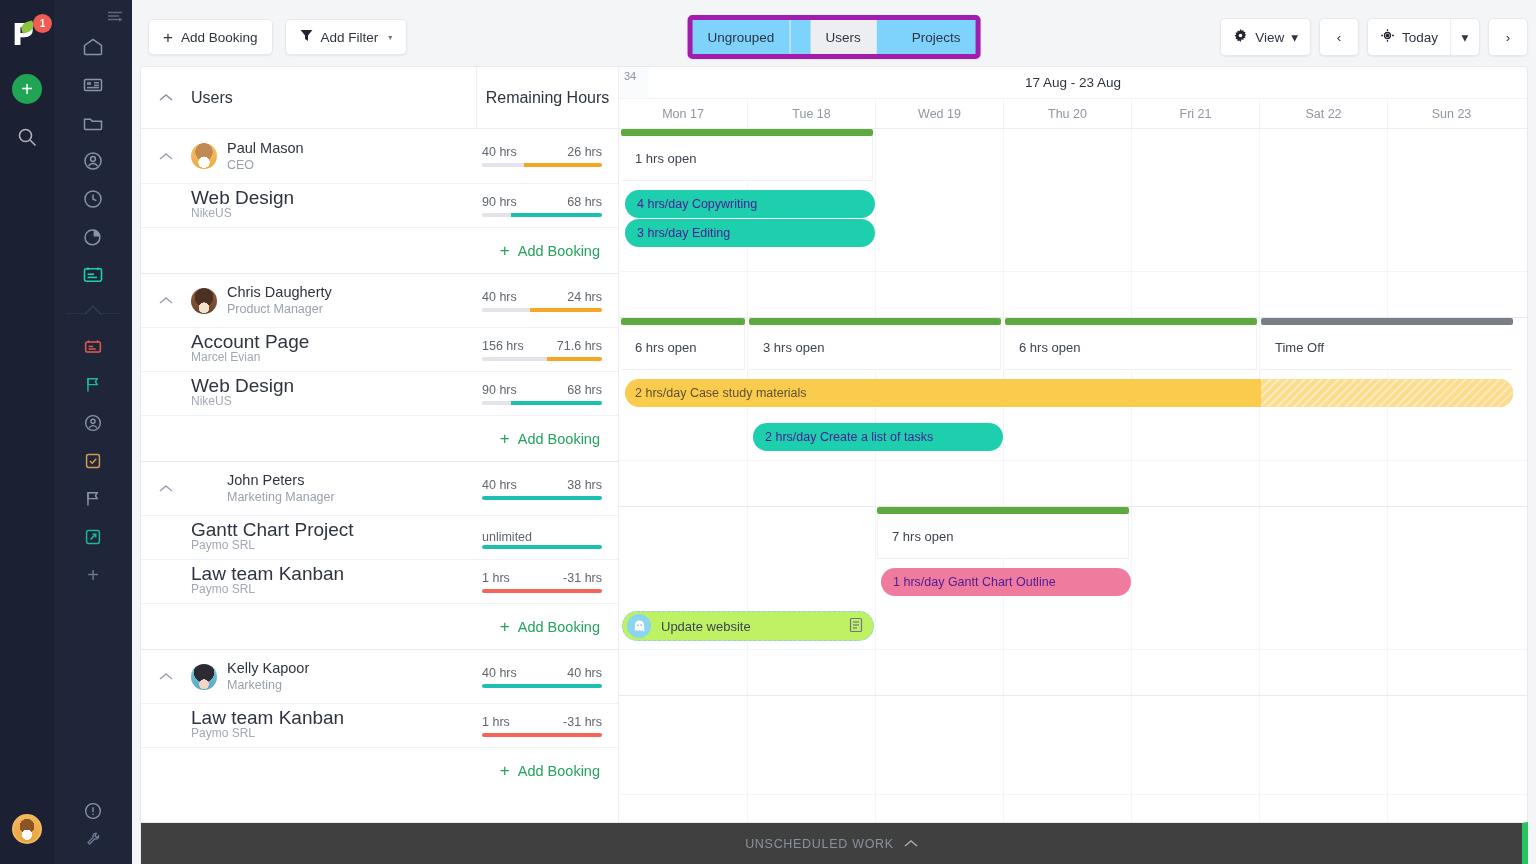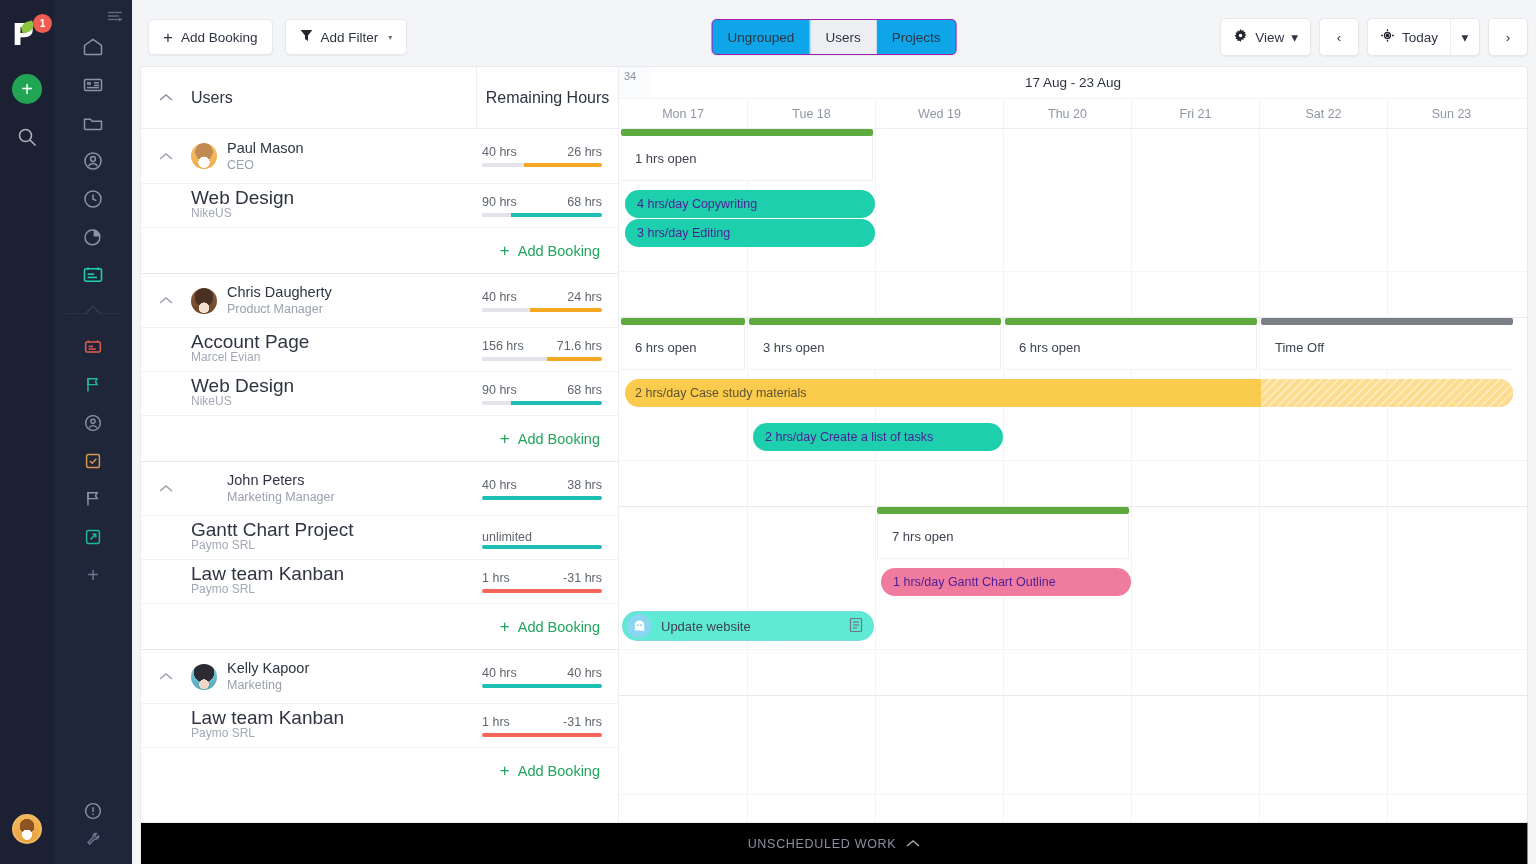--- a/index.html
+++ b/index.html
@@ -95,22 +95,22 @@
     height:36px; padding:0 14px; display:inline-flex; align-items:center; gap:8px;
     font-size:13.5px; color:#2f3441; cursor:pointer;
     box-shadow:0 1px 2px rgba(20,25,40,.06);
   }
   .btn .plus { font-size:17px; font-weight:500; line-height:1; }
   .btn .caret { font-size:8px; color:#6c7487; margin-left:2px; }
   .toolbar-left { display:flex; gap:12px; }
 
   .seg {
     position:absolute; left:50%; transform:translateX(-50%);
-    display:flex; background:#0ea5e9; border-radius:5px; overflow:hidden;
-    border:1px solid #a21caf; box-shadow:0 1px 2px rgba(20,25,40,.06);
+    display:flex; background:#7dd3fc; border-radius:5px; overflow:hidden;
+    border:5px solid #a21caf; box-shadow:0 1px 2px rgba(20,25,40,.06);gap:20px;
   }
   .seg div {
     padding:0 15px; height:34px; display:flex; align-items:center;
     font-size:13.5px; color:#2f3441; cursor:pointer; border-right:1px solid #eceef3;
   }
   .seg div:last-child{ border-right:none; }
   .seg div.on { background:#eceef2; }
 
   .toolbar-right { position:absolute; right:0; display:flex; gap:8px; align-items:center; }
   .grp { display:flex; background:#fff; border:1px solid #e6e8ee; border-radius:5px; overflow:hidden;
@@ -214,34 +214,34 @@
     background:#fcdc8f;
     background-image:repeating-linear-gradient(135deg,rgba(255,255,255,.38) 0 2px,transparent 2px 6px);
   }
   .pill-label { position:relative; z-index:2; }
   .tl-spacer { height:46px; position:relative; }
   .tl-sep { border-top:1px solid #e7e9ee; }
   .tl-sub-sep { border-top:1px solid #f4f5f7; }
 
   .ghost {
     position:absolute; top:6px; height:30px; border-radius:15px;
-    background:#5eead4; border:1px dashed #8ecfe8;
+    background:#bef264; border:1px dashed #8ecfe8;
     display:flex; align-items:center; gap:10px; padding:0 10px 0 4px;
     font-size:13px; color:#3d4350;
   }
   .ghost .gav {
     width:24px; height:24px; border-radius:50%; background:#8ad5ef;
     display:flex; align-items:center; justify-content:center; flex:0 0 24px;
   }
   .ghost .gdoc { margin-left:auto; color:#6f7684; }
 
   
   .footer {
-    height:42px; flex:0 0 42px; background:#000000; border-top:1px solid #e7e9ee;
-    border-left:1px solid #e7e9ee; border-right:1px solid #22c55e;
+    height:42px; flex:0 0 42px; background:#404040; border-top:1px solid #e7e9ee;
+    border-left:1px solid #e7e9ee; border-right:6px solid #22c55e;
     display:flex; align-items:center; justify-content:center; gap:10px;
     font-size:12.5px; letter-spacing:.7px; color:#8a90a0; cursor:pointer;
   }
 </style>
 </head>
 <body>
 
 <div class="app">
 
   <div class="rail-logo">

